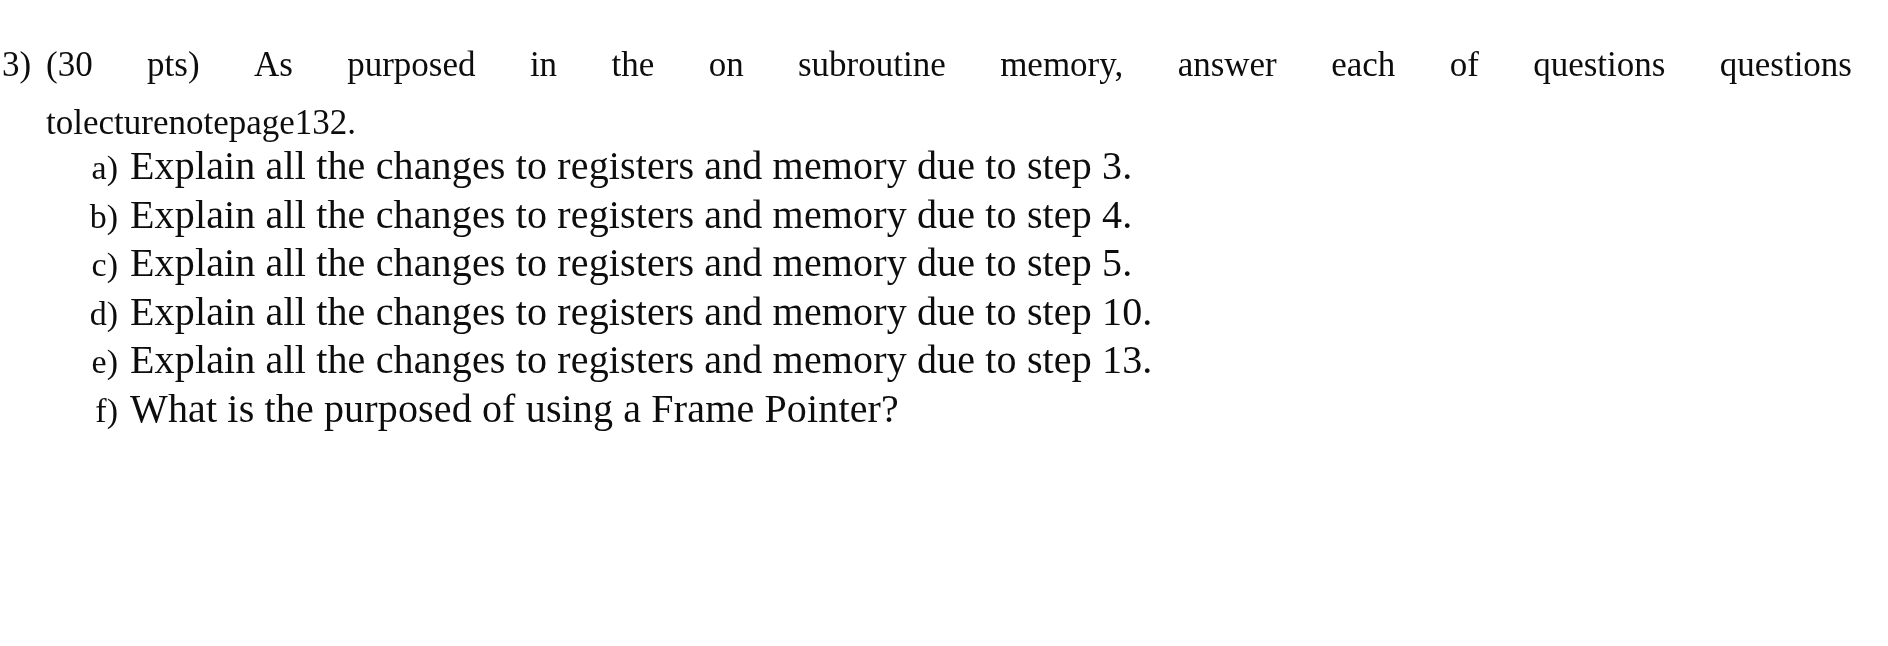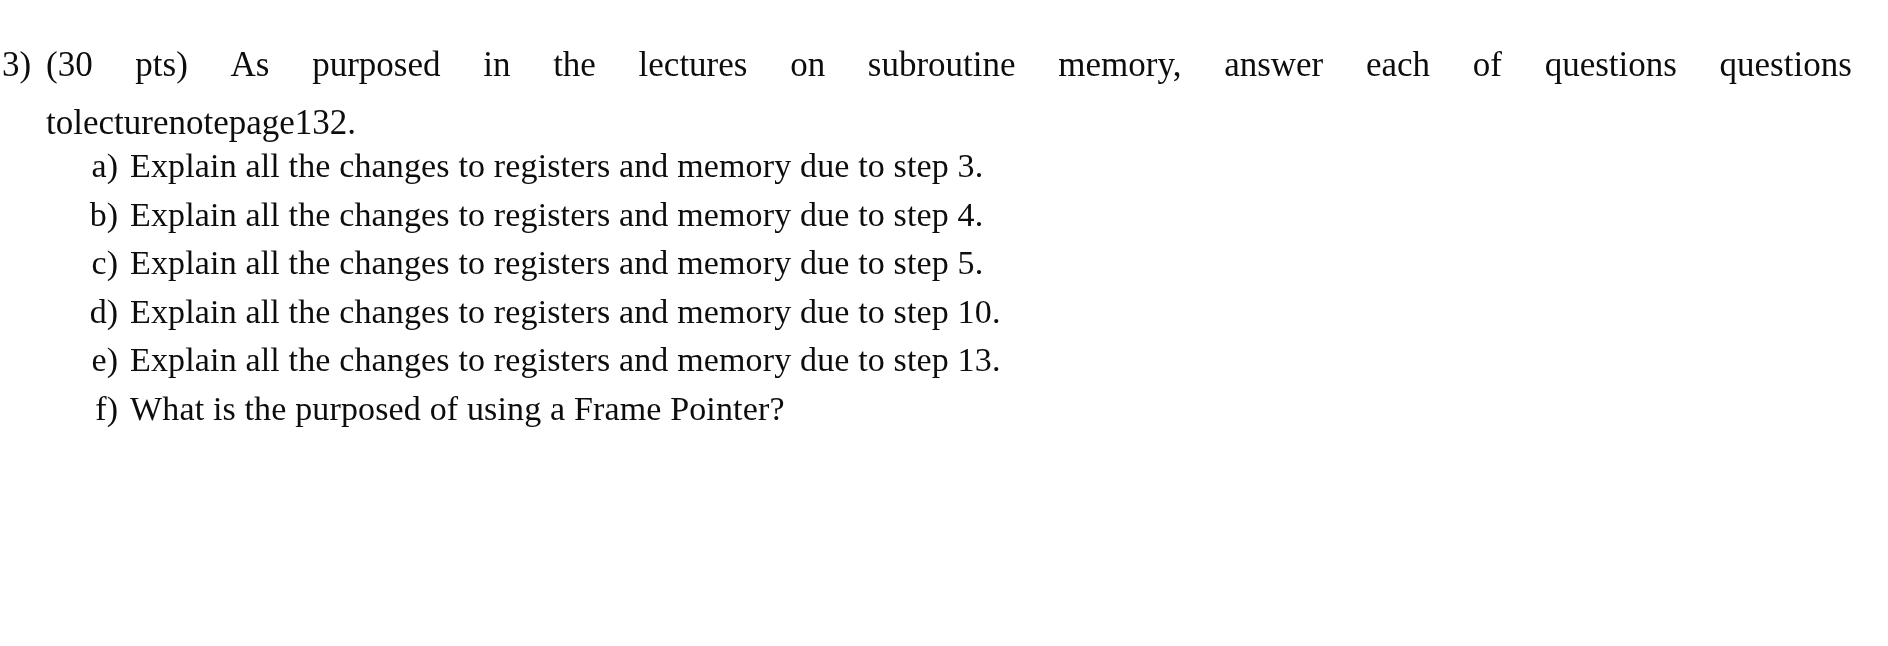--- a/index.html
+++ b/index.html
@@ -85,21 +85,21 @@
     flex: 0 0 auto;
     width: 52px;
     font-size: 34px;
     line-height: 48.5px;
     text-align: right;
     padding-right: 12px;
     box-sizing: border-box;
   }
   .sub-text {
     flex: 0 0 auto;
-    font-size: 34px;
+    font-size: 40px;
     line-height: 48.5px;
     white-space: nowrap;
     letter-spacing: 0.15px;
   }
 </style>
 </head>
 <body>
 
 <div class="page">
 
@@ -107,21 +107,20 @@
     <div class="q-row">
       <div class="q-marker">3)</div>
       <div class="q-body">
         <div class="q-line q-line-1">
           <span>(30</span>
           <span>pts)</span>
           <span>As</span>
           <span>purposed</span>
           <span>in</span>
           <span>the</span>
-          <span>lectures</span>
           <span>on</span>
           <span>subroutine</span>
           <span>memory,</span>
           <span>answer</span>
           <span>each</span>
           <span>of</span>
           <span>questions</span>
           <span>questions</span>
         </div>
         <div class="q-line q-line-2">

